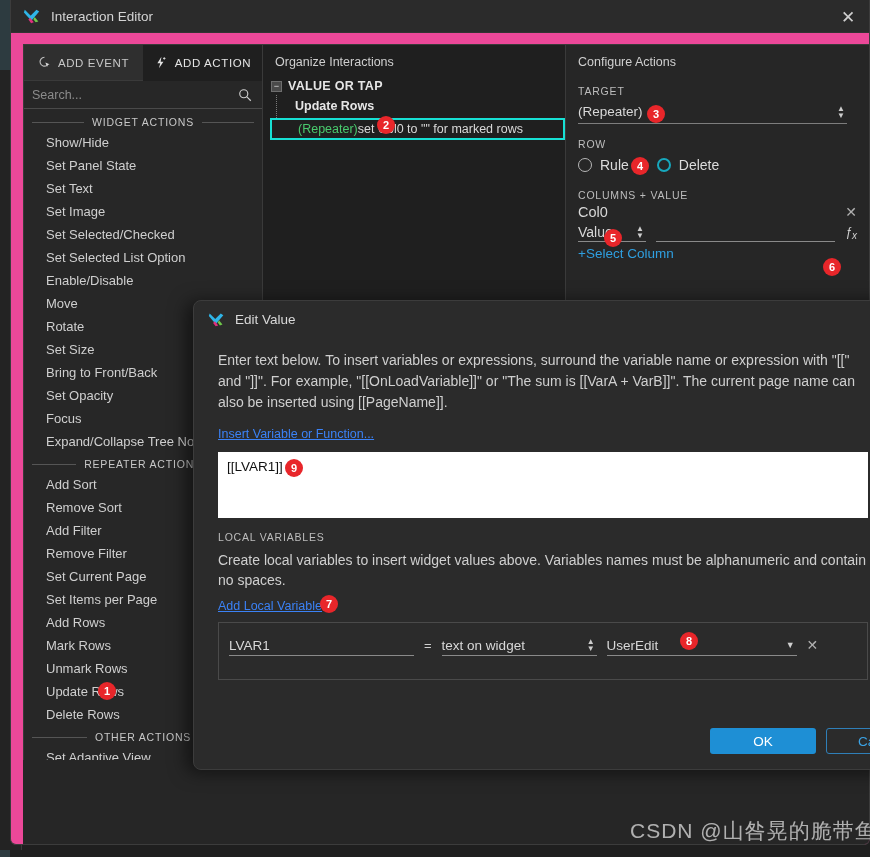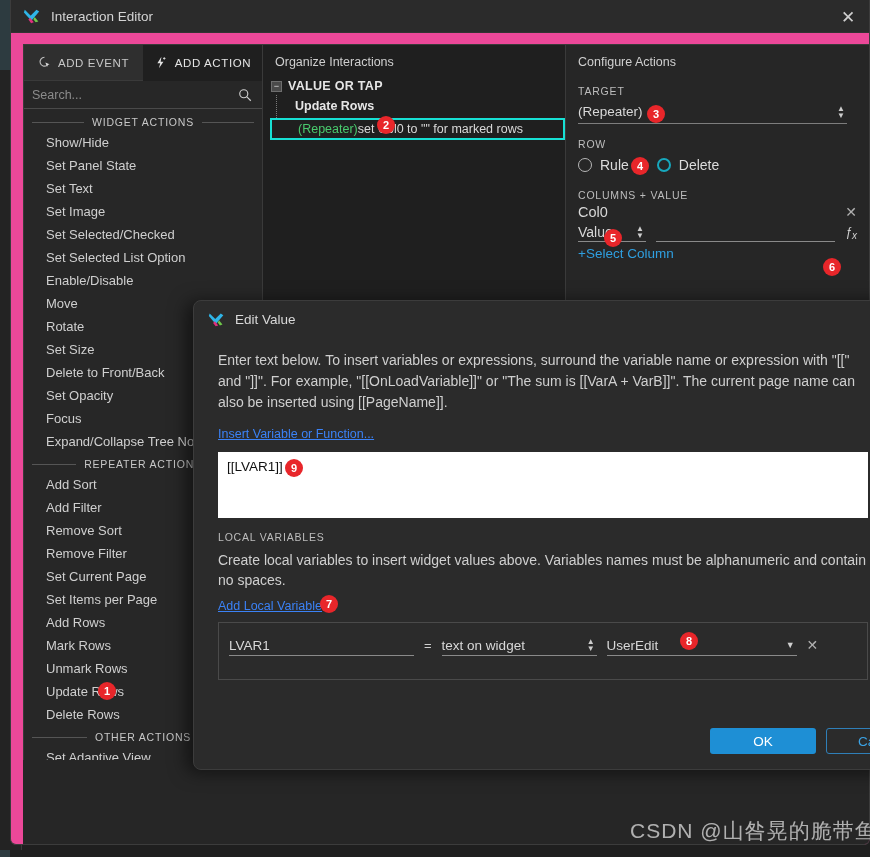--- a/index.html
+++ b/index.html
@@ -406,32 +406,32 @@
           <div class="act">Show/Hide</div>
           <div class="act">Set Panel State</div>
           <div class="act">Set Text</div>
           <div class="act">Set Image</div>
           <div class="act">Set Selected/Checked</div>
           <div class="act">Set Selected List Option</div>
           <div class="act">Enable/Disable</div>
           <div class="act">Move</div>
           <div class="act">Rotate</div>
           <div class="act">Set Size</div>
-          <div class="act">Delete to Front/Back</div>
+          <div class="act">Bring to Front/Back</div>
           <div class="act">Set Opacity</div>
           <div class="act">Focus</div>
           <div class="act">Expand/Collapse Tree Node</div>
           <div class="group-head">
             <span class="rule"></span>
             <span class="lbl">REPEATER ACTIONS</span>
             <span class="rule"></span>
           </div>
           <div class="act">Add Sort</div>
+          <div class="act">Remove Sort</div>
           <div class="act">Add Filter</div>
-          <div class="act">Remove Sort</div>
           <div class="act">Remove Filter</div>
           <div class="act">Set Current Page</div>
           <div class="act">Set Items per Page</div>
           <div class="act">Add Rows</div>
           <div class="act">Mark Rows</div>
           <div class="act">Unmark Rows</div>
           <div class="act">Update Rows</div>
           <div class="act">Delete Rows</div>
           <div class="group-head">
             <span class="rule"></span>

